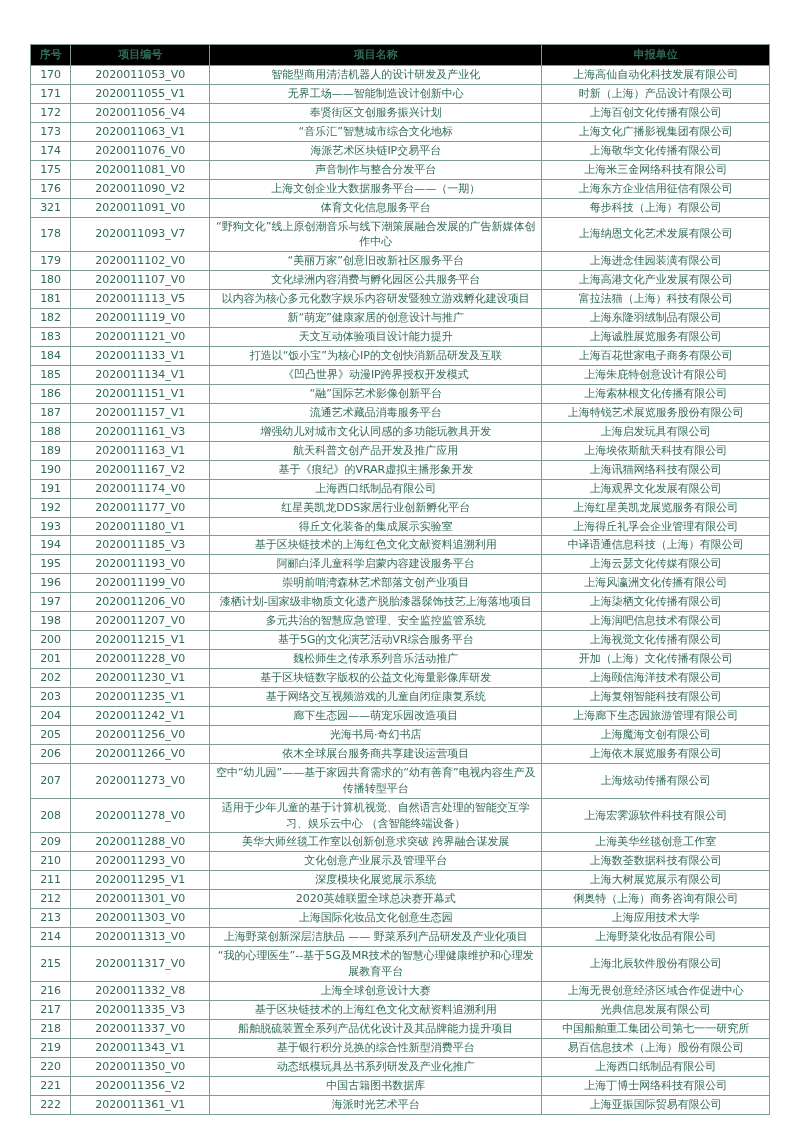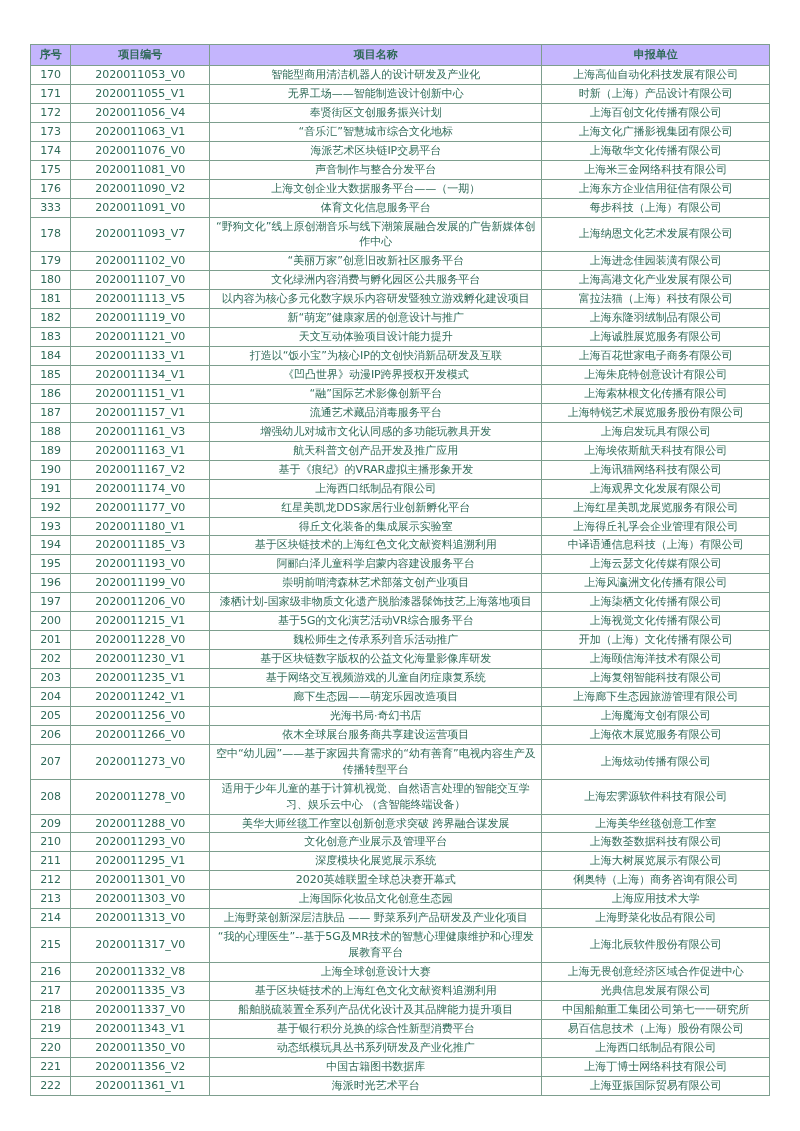--- a/index.html
+++ b/index.html
@@ -21,21 +21,21 @@
   th,td{
     border:1px solid #7d9e8e;
     padding:1px 3px;
     text-align:center;
     vertical-align:middle;
     line-height:1.45;
     word-break:break-all;
     overflow-wrap:anywhere;
   }
   th{
-    background:#c4b5fd;
+    background:#000000;
     font-weight:bold;
     height:18px;
   }
   .col-no{width:40px;}
   .col-code{width:138px;text-align:center;}
   .col-name{width:330px;margin-left:32px;}
   .col-unit{width:226px;}
 </style>
 </head>
 <body>
@@ -93,21 +93,21 @@
           <td class="col-name">声音制作与整合分发平台</td>
           <td class="col-unit">上海米三金网络科技有限公司</td>
         </tr>
         <tr>
           <td class="col-no">176</td>
           <td class="col-code">2020011090_V2</td>
           <td class="col-name">上海文创企业大数据服务平台——（一期）</td>
           <td class="col-unit">上海东方企业信用征信有限公司</td>
         </tr>
         <tr>
-          <td class="col-no">333</td>
+          <td class="col-no">321</td>
           <td class="col-code">2020011091_V0</td>
           <td class="col-name">体育文化信息服务平台</td>
           <td class="col-unit">每步科技（上海）有限公司</td>
         </tr>
         <tr>
           <td class="col-no">178</td>
           <td class="col-code">2020011093_V7</td>
           <td class="col-name">“野狗文化”线上原创潮音乐与线下潮策展融合发展的广告新媒体创作中心</td>
           <td class="col-unit">上海纳恩文化艺术发展有限公司</td>
         </tr>
@@ -217,20 +217,26 @@
           <td class="col-no">196</td>
           <td class="col-code">2020011199_V0</td>
           <td class="col-name">崇明前哨湾森林艺术部落文创产业项目</td>
           <td class="col-unit">上海风瀛洲文化传播有限公司</td>
         </tr>
         <tr>
           <td class="col-no">197</td>
           <td class="col-code">2020011206_V0</td>
           <td class="col-name">漆栖计划-国家级非物质文化遗产脱胎漆器髹饰技艺上海落地项目</td>
           <td class="col-unit">上海柒栖文化传播有限公司</td>
+        </tr>
+        <tr>
+          <td class="col-no">198</td>
+          <td class="col-code">2020011207_V0</td>
+          <td class="col-name">多元共治的智慧应急管理、安全监控监管系统</td>
+          <td class="col-unit">上海润吧信息技术有限公司</td>
         </tr>
         <tr>
           <td class="col-no">200</td>
           <td class="col-code">2020011215_V1</td>
           <td class="col-name">基于5G的文化演艺活动VR综合服务平台</td>
           <td class="col-unit">上海视觉文化传播有限公司</td>
         </tr>
         <tr>
           <td class="col-no">201</td>
           <td class="col-code">2020011228_V0</td>

